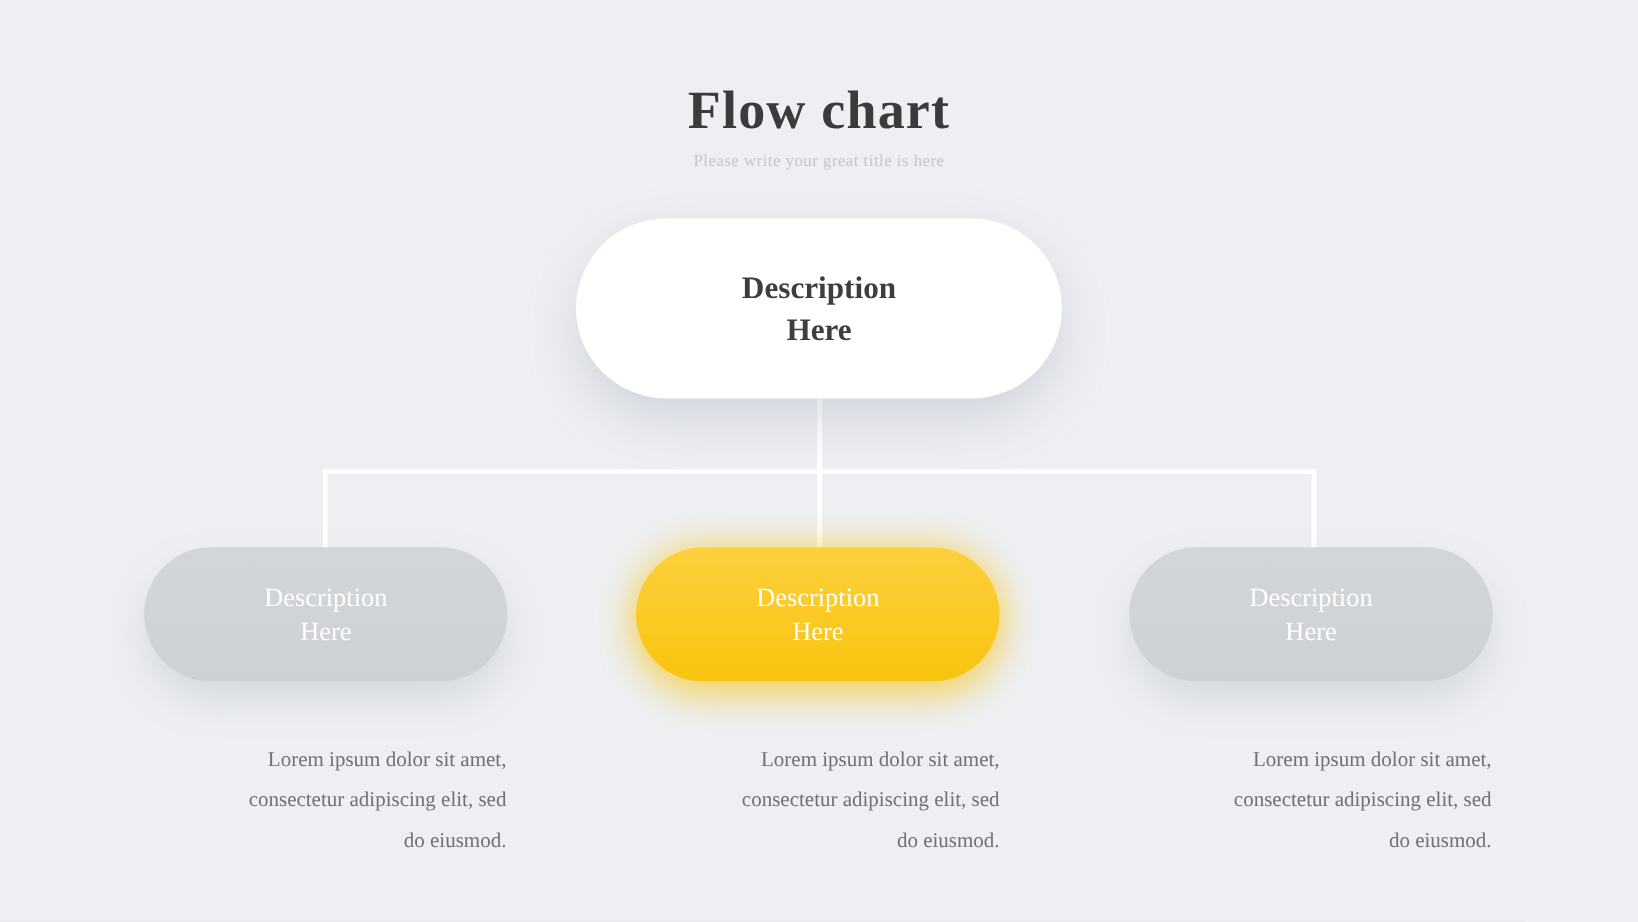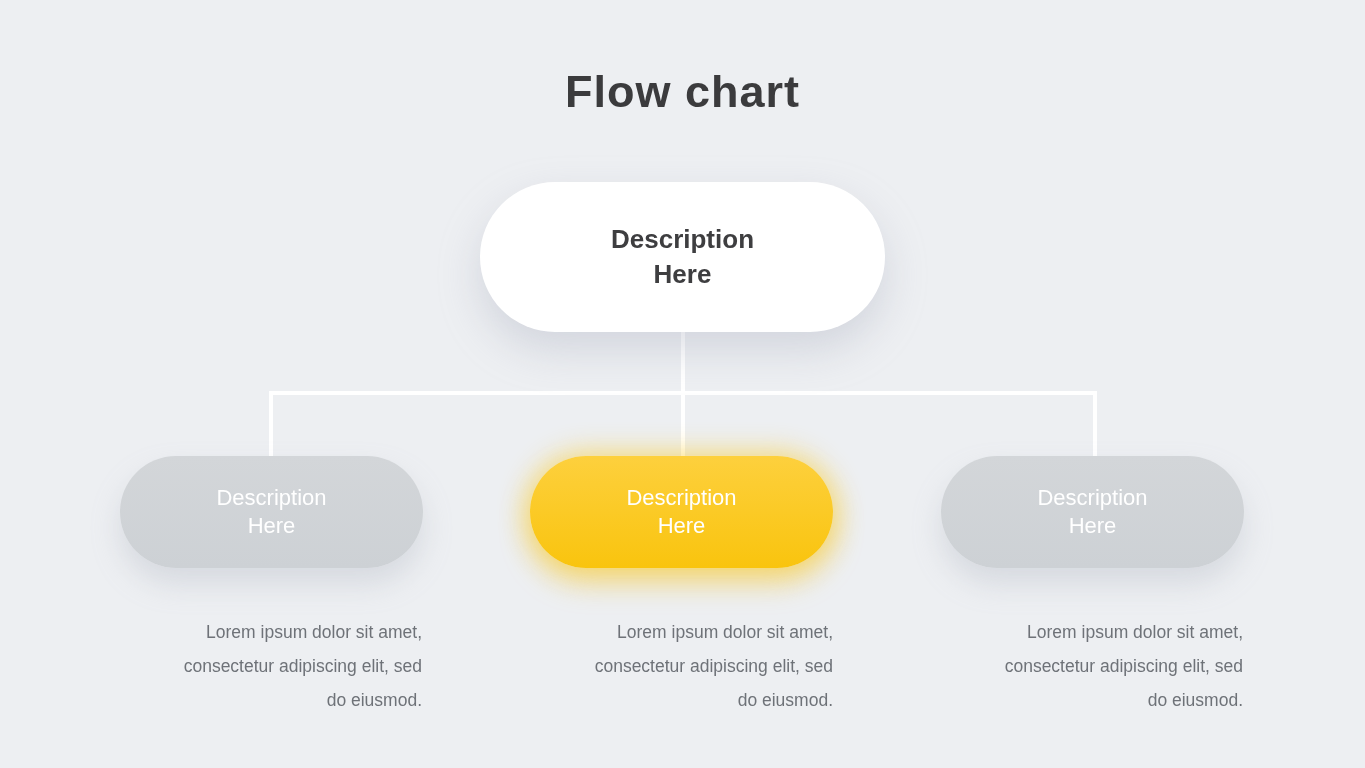--- a/index.html
+++ b/index.html
@@ -3,21 +3,21 @@
 <meta charset="utf-8">
 <style>
   * { margin: 0; padding: 0; box-sizing: border-box; }
   html, body { background: #e4e6ea; }
   .slide {
     position: relative;
     width: 1365px;
     height: 768px;
     background: #edeff2;
     overflow: hidden;
-    font-family: Liberation Sans, sans-serif;
+    font-family: Liberation Serif, serif;
   }
 
   
   .title {
     position: absolute;
     top: 66px; left: 0; width: 100%;
     text-align: center;
     font-size: 45px;
     font-weight: 800;
     letter-spacing: 1px;
@@ -104,20 +104,21 @@
   #desc-left  { left: 122px; }
   #desc-mid   { left: 533px; }
   #desc-right { left: 943px; }
 </style>
 </head>
 <body>
 
 <div class="slide">
 
   <div class="title">Flow chart</div>
+  <div class="subtitle">Please write your great title is here</div>
 
   <div class="line v" id="conn-root"></div>
   <div class="line h" id="conn-cross"></div>
   <div class="line v" id="conn-left"></div>
   <div class="line v" id="conn-center"></div>
   <div class="line v" id="conn-right"></div>
 
   <div class="pill root">
     <div class="pill-label">
       <div>Description</div>

